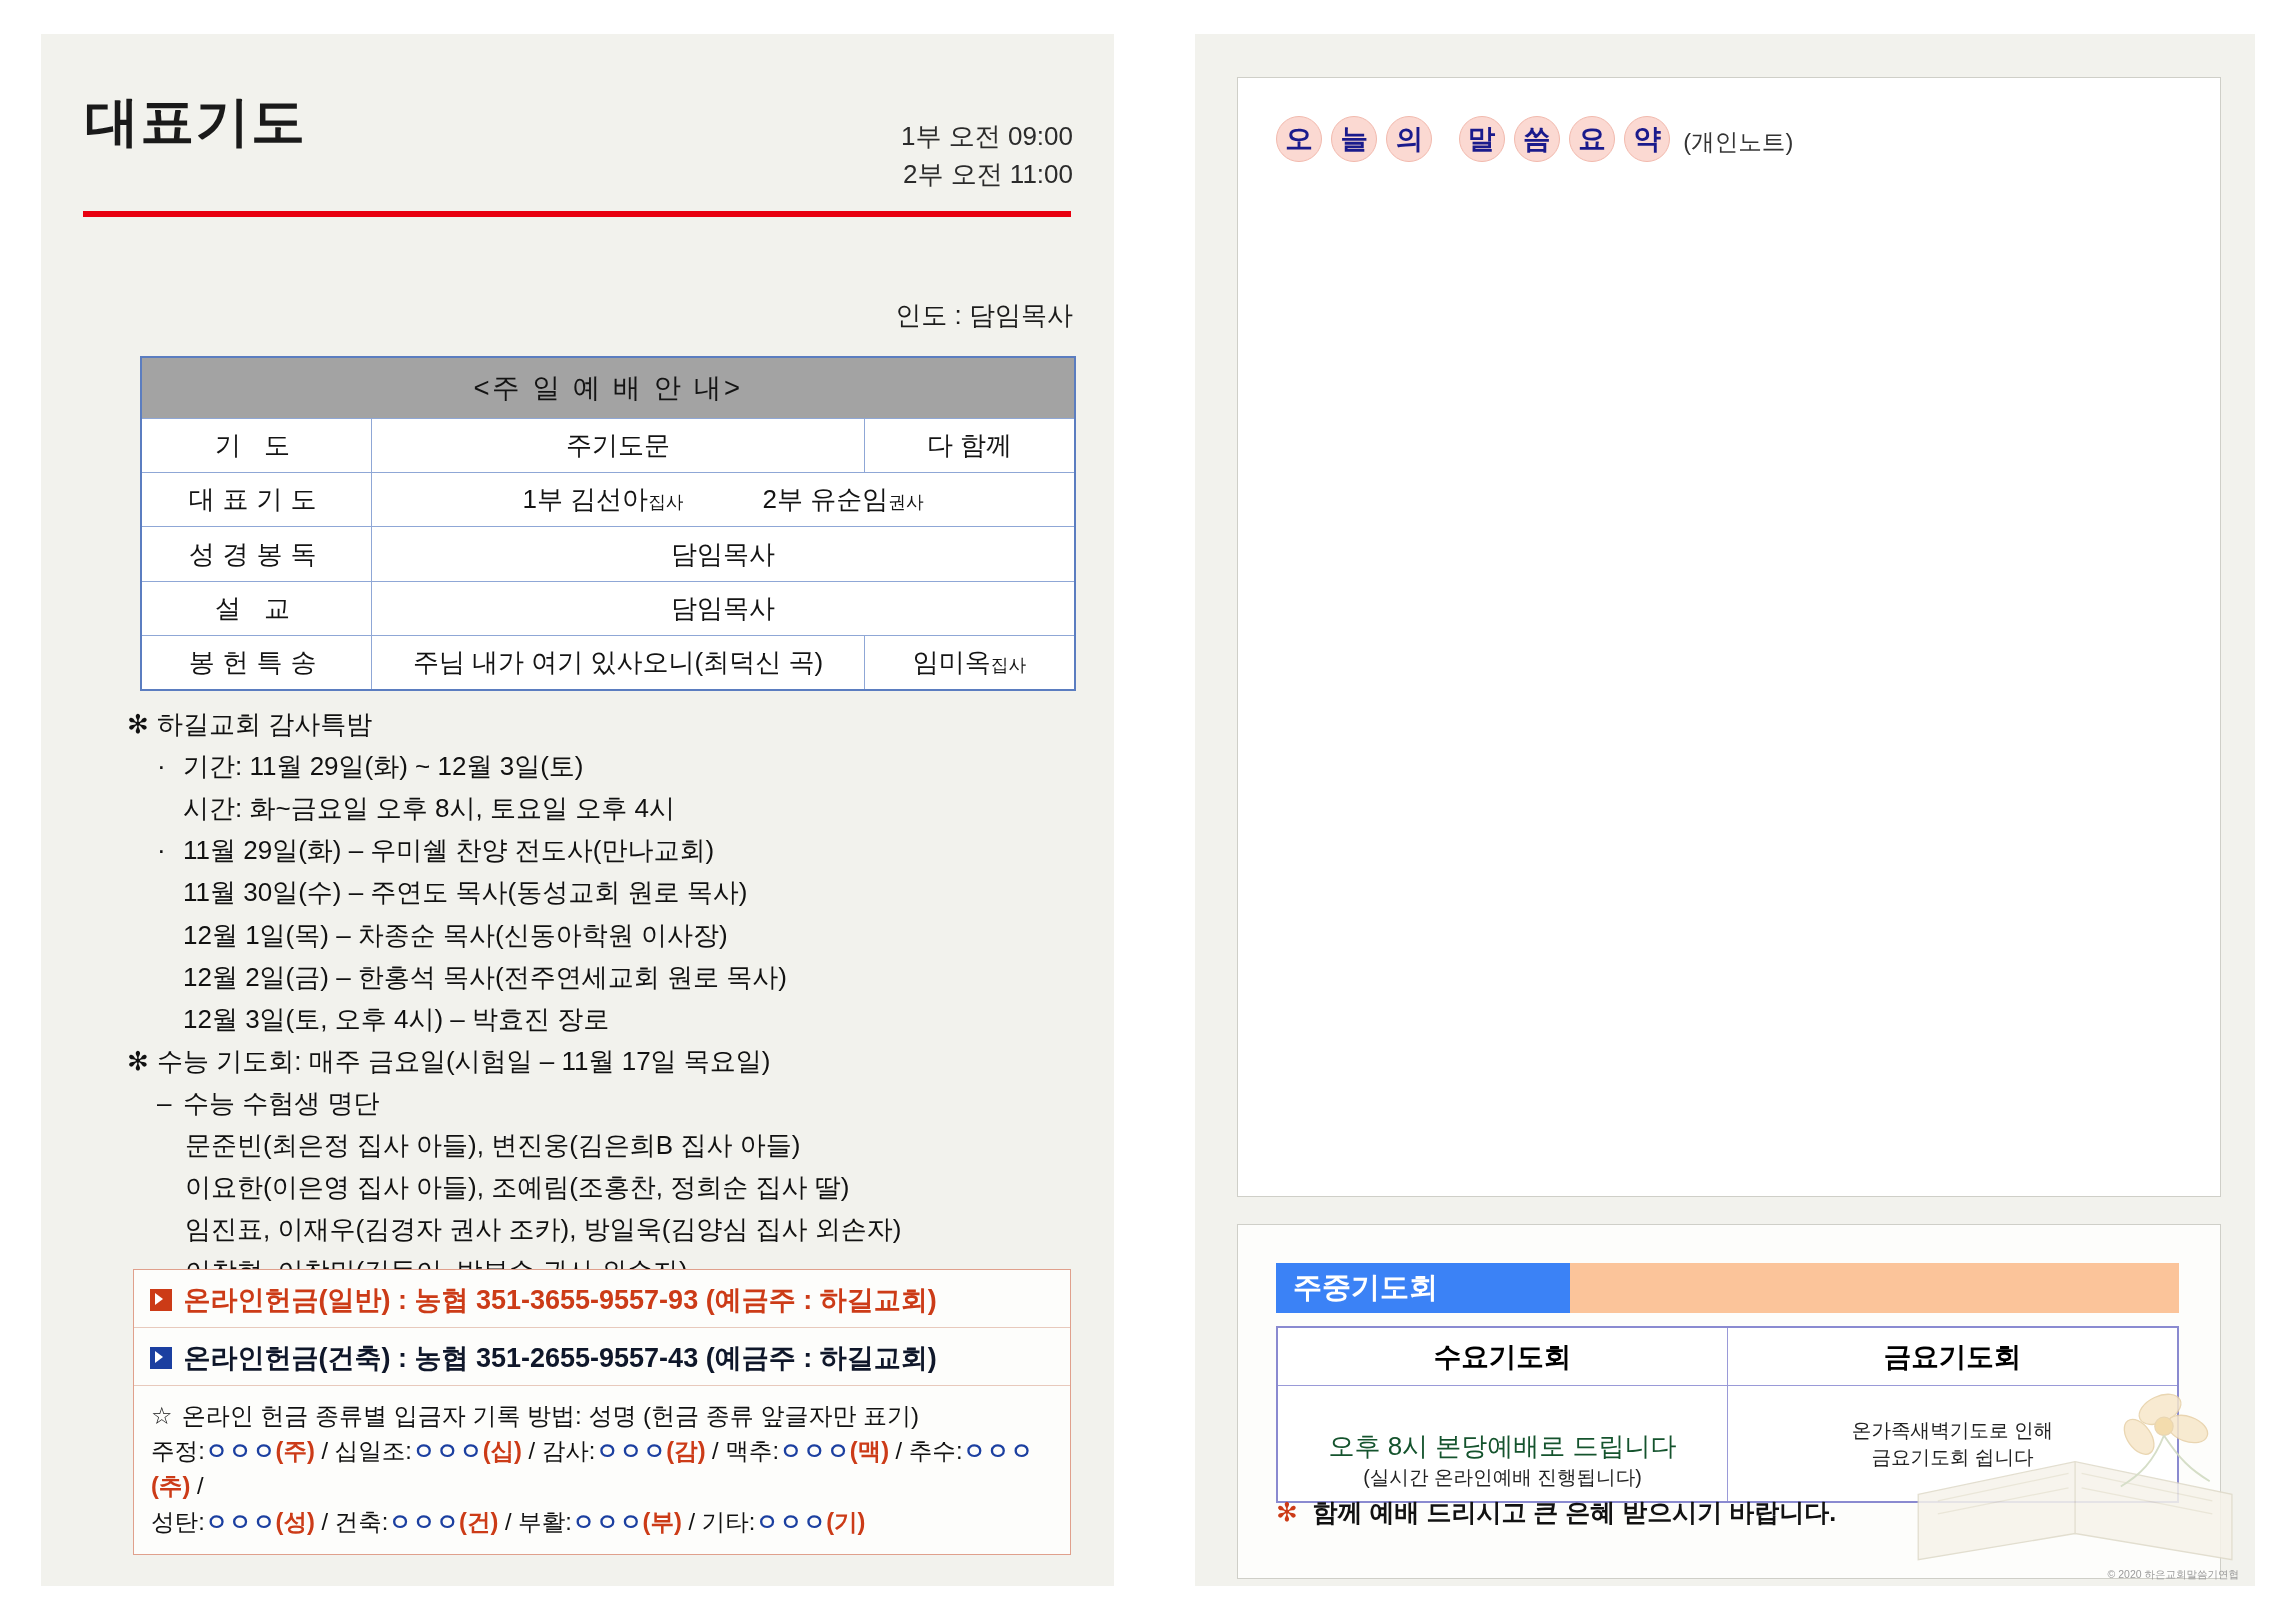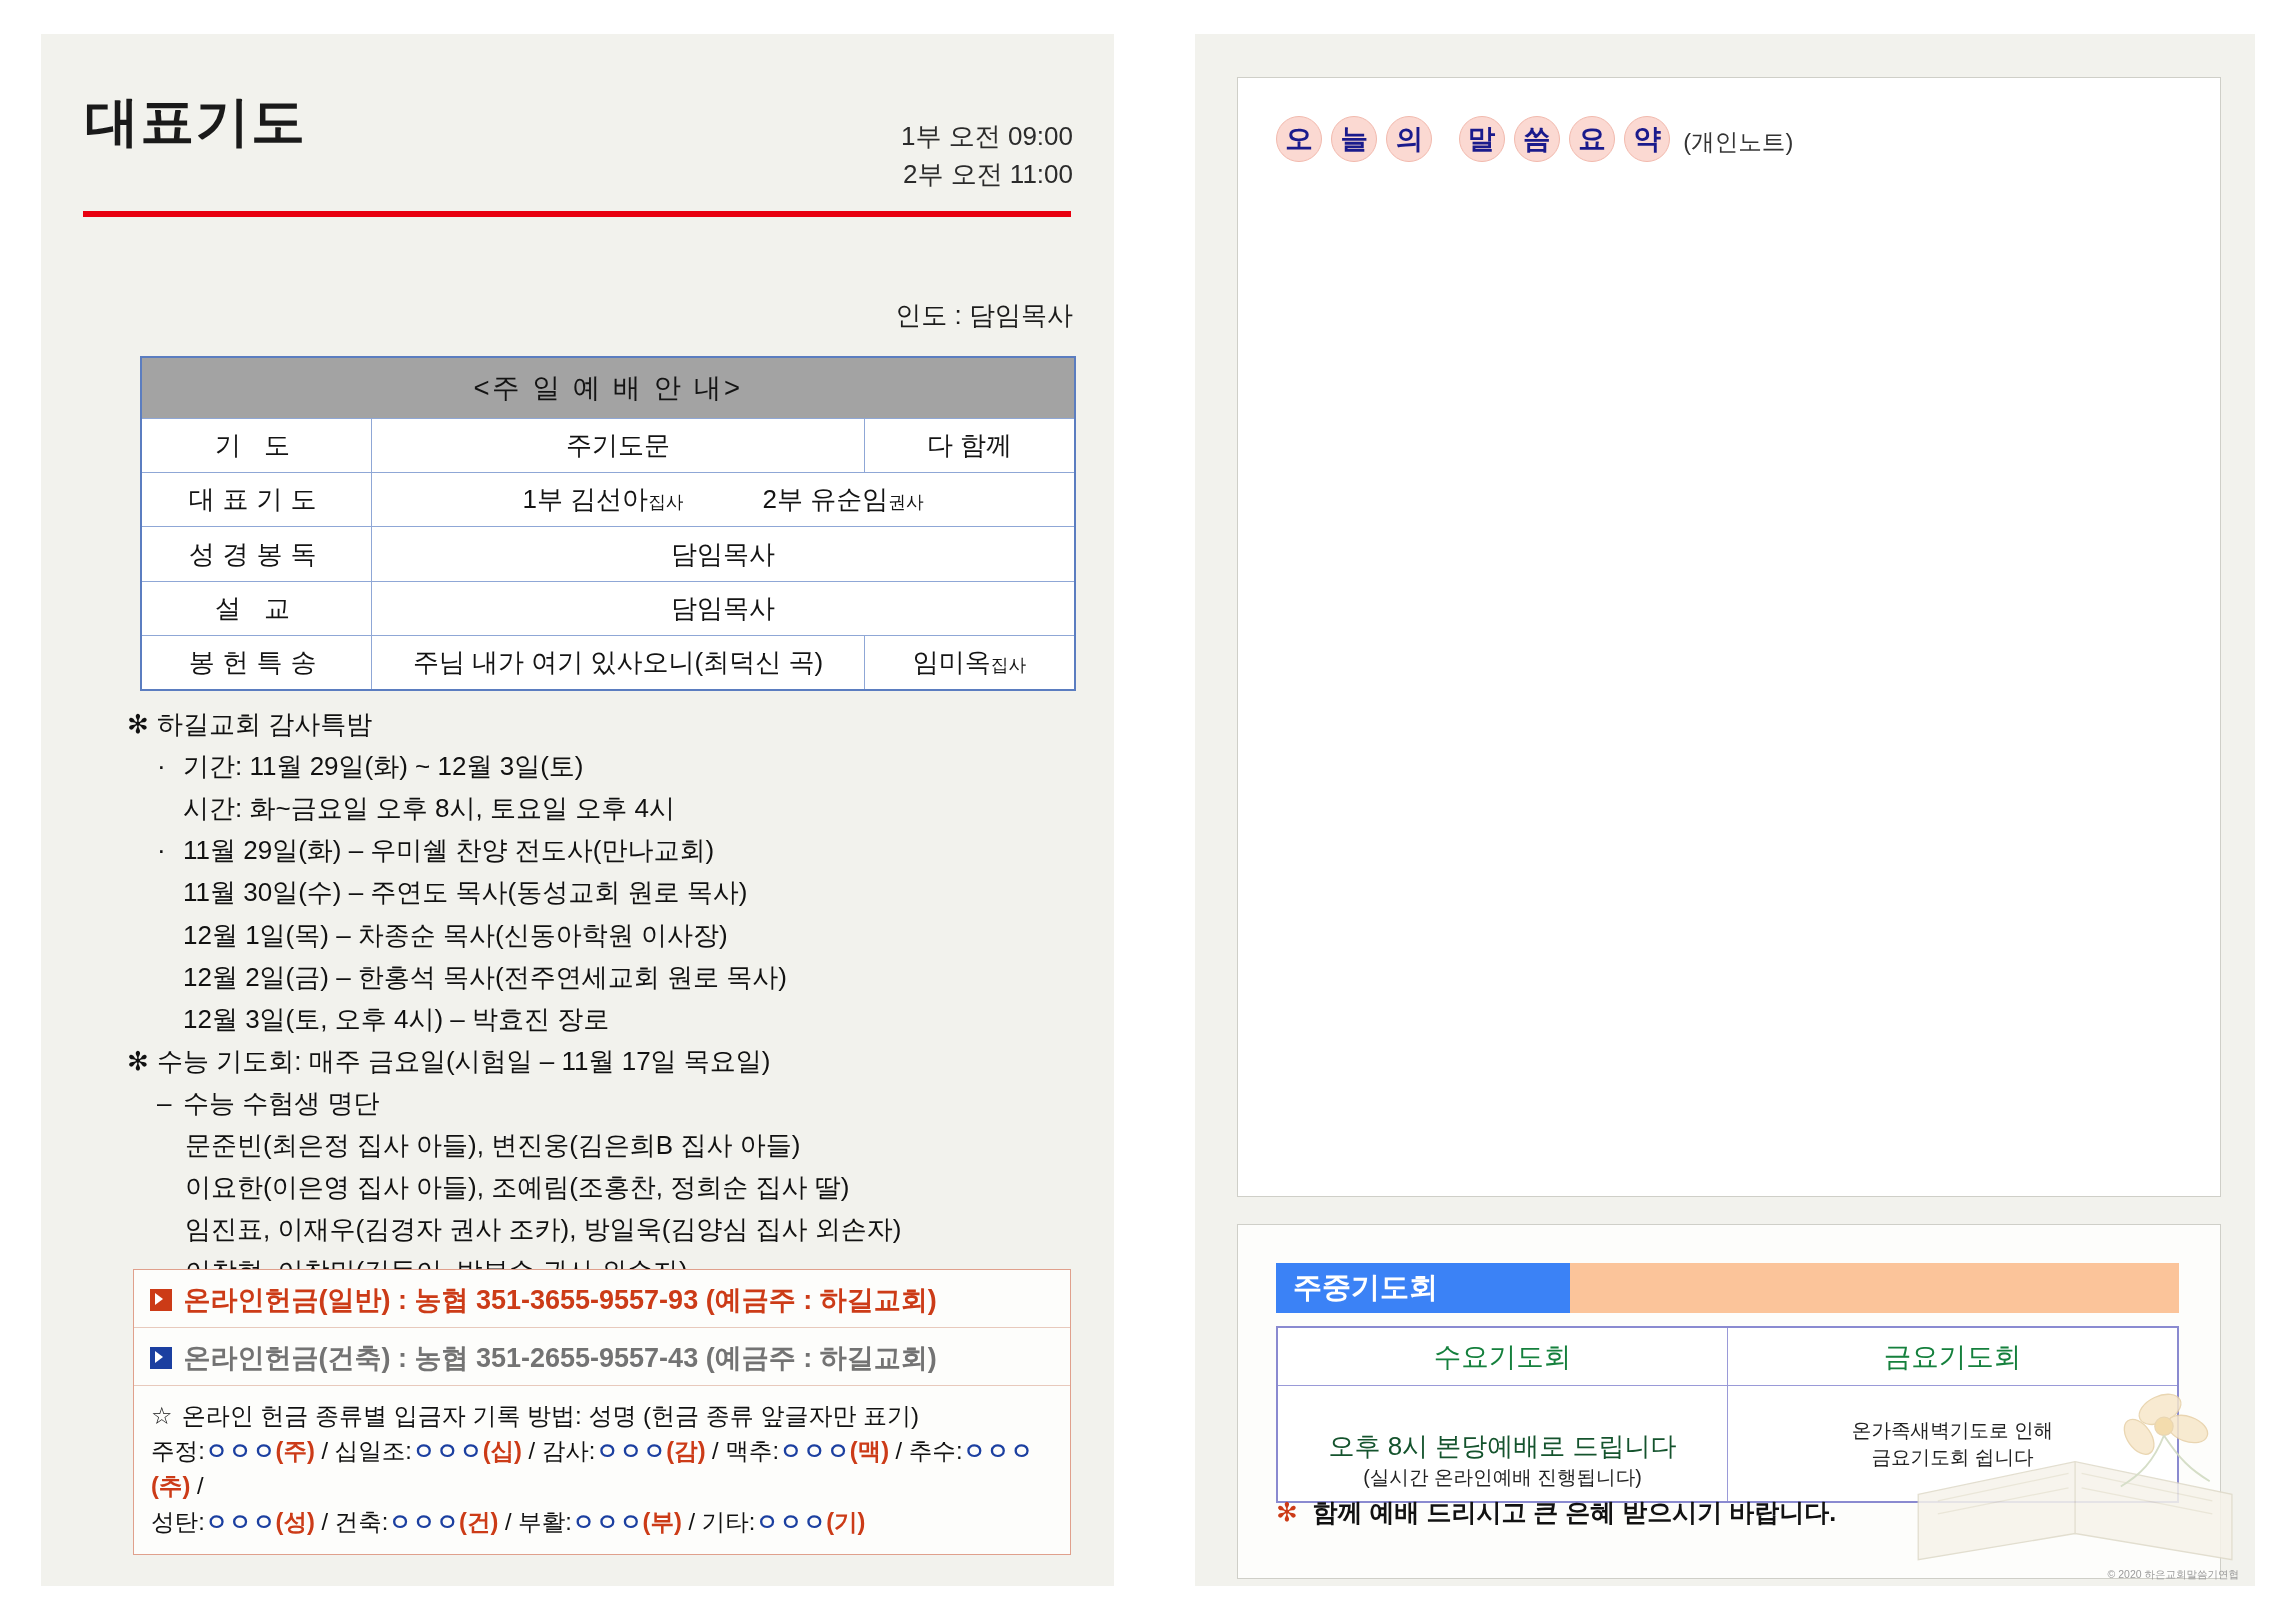--- a/index.html
+++ b/index.html
@@ -70,21 +70,21 @@
   .offer-box{
     position:absolute;left:92px;top:1235px;width:936px;
     border:1.3px solid #e0a08c;background:#fdfdfb;
   }
   .offer-line{
     display:flex;align-items:center;gap:11.8px;
     padding:11.8px 15.7px 9.2px 15.7px;
     border-bottom:1.3px solid #e8c9bc;
     font-size:27px;font-weight:bold;color:#cc3b17;
   }
-  .offer-line.second{color:#737373;}
+  .offer-line.second{color:#0f172a;}
   .arrow-ico{
     width:22px;height:22px;flex:none;position:relative;display:inline-block;
   }
   .arrow-ico.red{background:#cc3b17;}
   .arrow-ico.blue{background:#1b3fa0;}
   .arrow-ico:after{
     content:"";position:absolute;left:5.2px;top:4.6px;
     border-left:8.5px solid #fff;border-top:6.5px solid transparent;border-bottom:6.5px solid transparent;
   }
   .offer-note{
@@ -127,21 +127,21 @@
   .pr-banner-label{
     position:absolute;left:1276px;top:1263px;width:294px;height:50px;
     background:#3b82f6;color:#fff;font-size:29px;font-weight:bold;
     display:flex;align-items:center;padding-left:17px;box-sizing:border-box;
   }
   .pr-table{
     position:absolute;left:1276px;top:1326px;width:903px;
     border-collapse:collapse;border:2px solid #8a8ad0;background:#fff;
   }
   .pr-table td{border:1.3px solid #9a9ad8;text-align:center;padding:10.5px 6.5px;}
-  .pr-th{font-size:27.5px;font-weight:normal;color:#15803d;}
+  .pr-th{font-size:27.5px;font-weight:bold;color:#000000;}
   .pr-main{font-size:26px;color:#14532d;margin-top:32px;}
   .pr-small{font-size:19.6px;color:#222;}
   .pr-foot{
     position:absolute;left:1276px;top:1496px;font-size:25px;font-weight:bold;color:#111;
     display:flex;align-items:center;gap:10.5px;
   }
   .pr-foot .star{color:#cc3b17;width:26px;}
 
   
   .deco{

